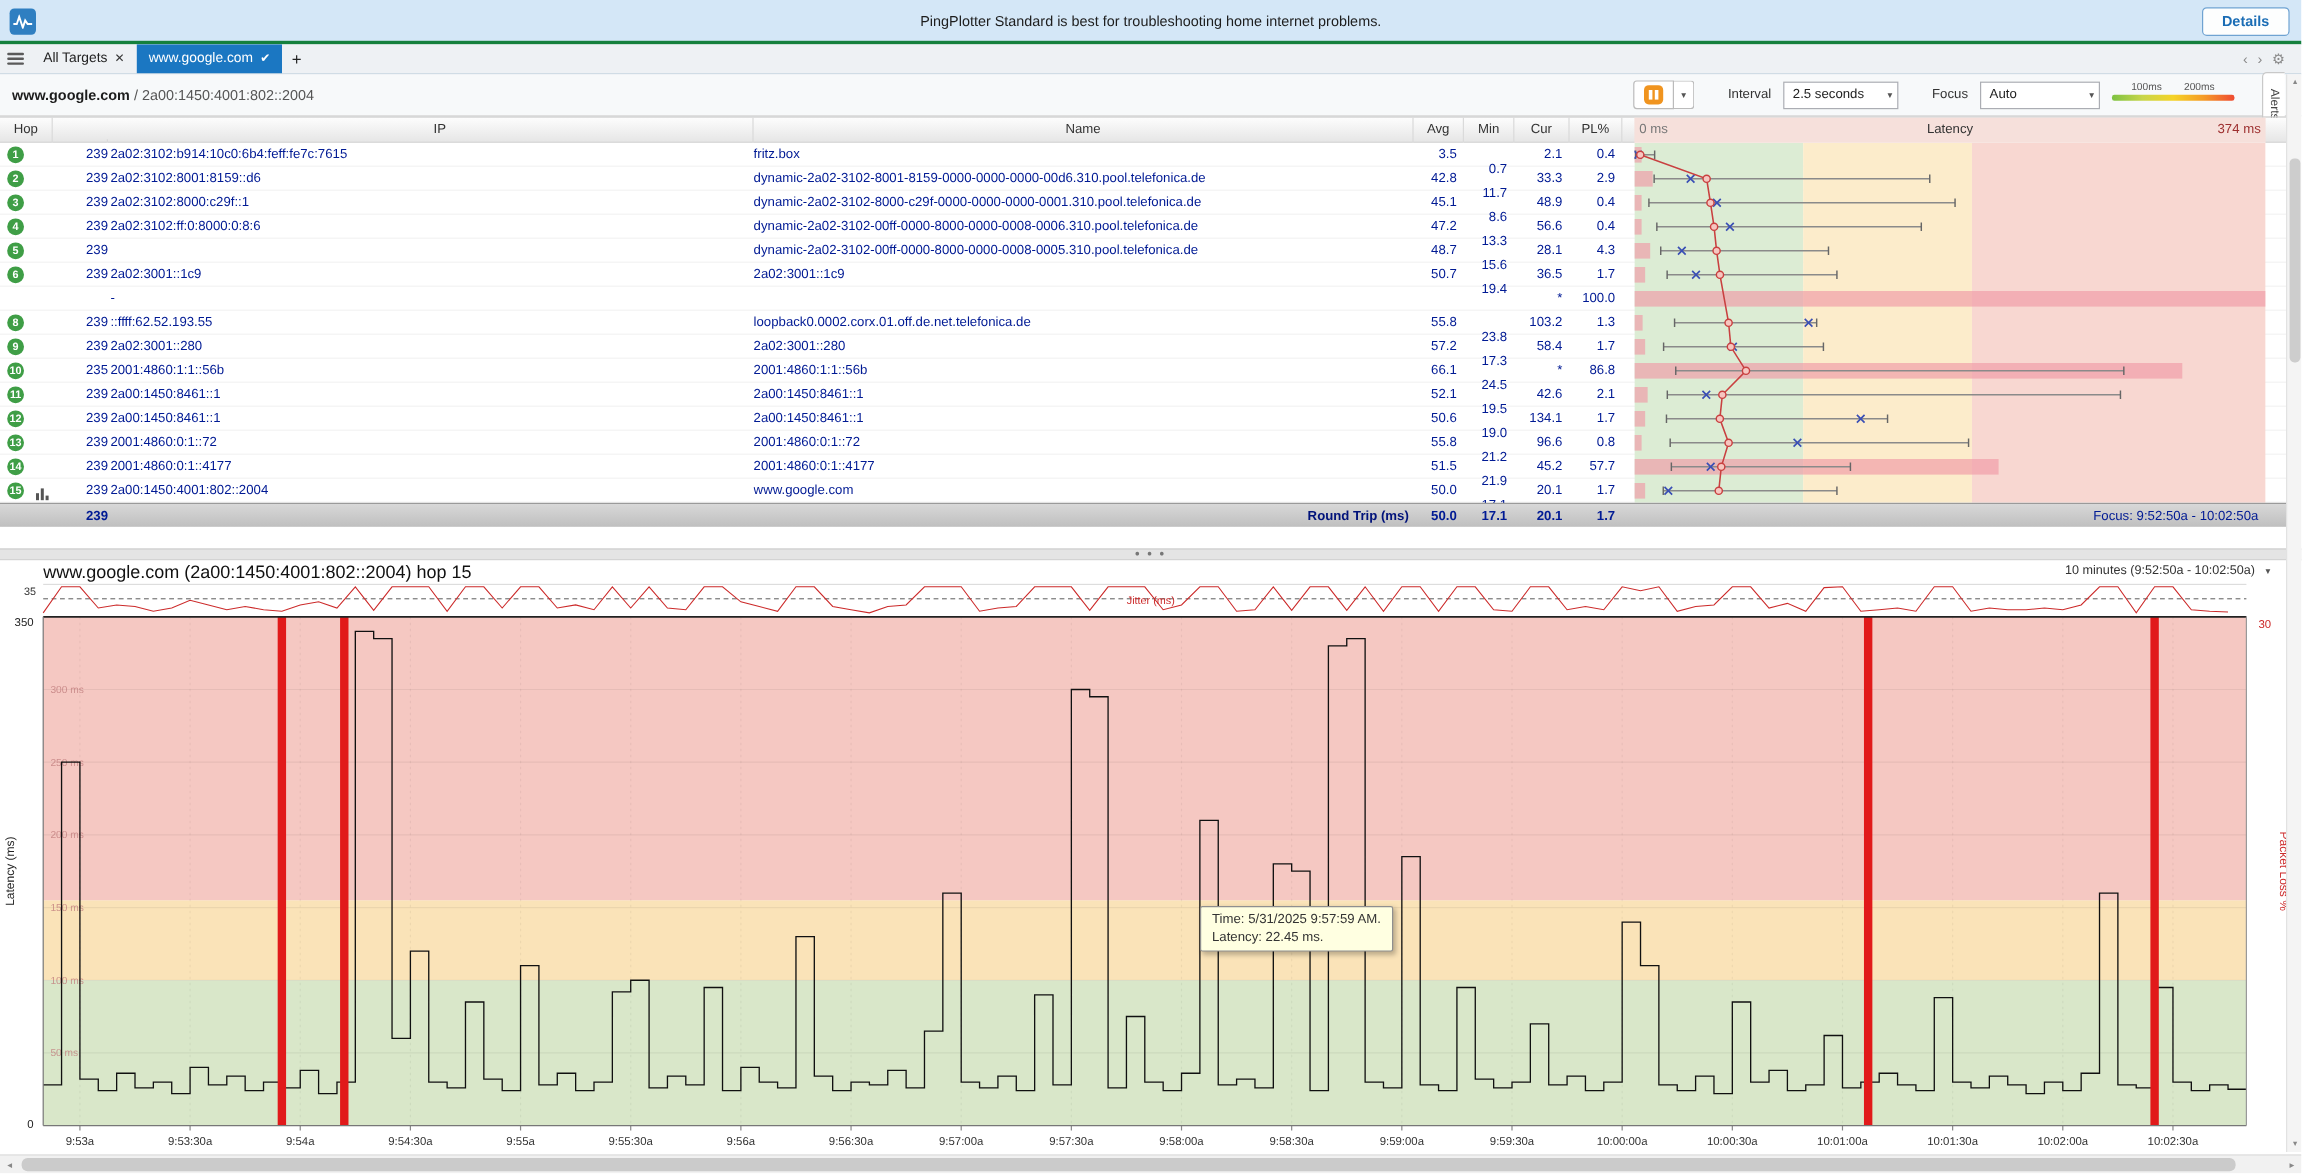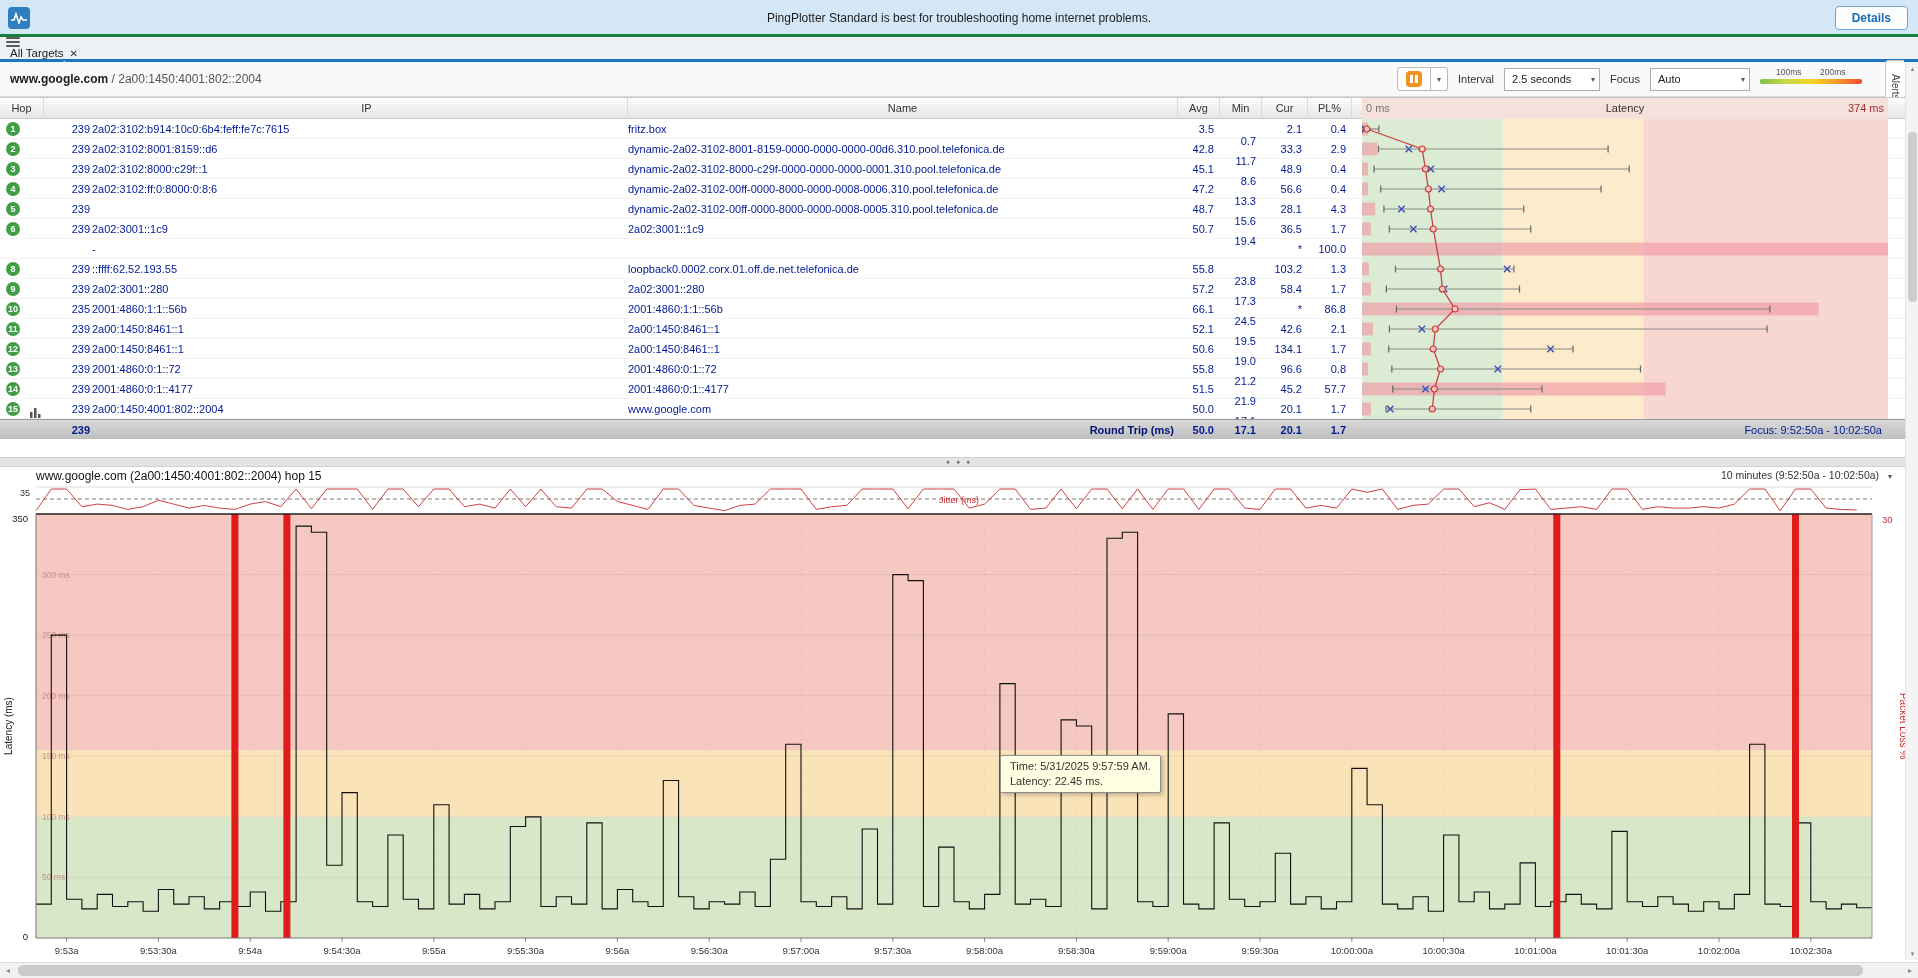--- a/index.html
+++ b/index.html
@@ -13,21 +13,21 @@
   .logo{position:absolute;left:8px;top:7px;width:22px;height:22px;border-radius:4px;
     background:#2f7fc1;display:flex;align-items:center;justify-content:center;}
   .banner{position:absolute;left:0;right:0;top:0;height:37px;line-height:37px;
     text-align:center;font-size:12px;color:#1d1d1d;}
   .details-btn{position:absolute;right:10px;top:6px;height:24px;padding:0 16px;
     background:#fdfefe;border:1px solid #6fa3d2;border-radius:4px;color:#1b6db5;
     font-size:12px;font-weight:bold;line-height:22px;cursor:pointer;}
 
   
   .tabbar{position:absolute;left:0;top:37px;width:1918px;height:25px;background:#eef1f4;
-    border-bottom:1px solid #c9d6e2;display:flex;align-items:stretch;flex-direction:column;}
+    border-bottom:1px solid #c9d6e2;display:flex;align-items:stretch;}
   .hamburger{width:26px;display:flex;flex-direction:column;justify-content:center;gap:2px;
     padding:0 6px;cursor:pointer;}
   .hamburger i{display:block;height:2px;background:#5a5a5a;border-radius:1px;}
   .tab{display:flex;align-items:center;gap:6px;padding:0 10px;font-size:11.5px;color:#222;
     cursor:pointer;}
   .tab .x{font-size:10px;color:#333;cursor:pointer;}
   .tab.active{background:#1b77c2;color:#fff;}
   .tab.active .chk{font-size:10px;color:#fff;}
   .newtab{width:24px;display:flex;align-items:center;justify-content:center;font-size:14px;
     color:#222;cursor:pointer;}
@@ -43,21 +43,21 @@
   .tool-right{margin-left:auto;display:flex;align-items:center;gap:10px;}
   .btn-group{display:flex;}
   .pause-btn{width:34px;height:24px;background:#fff;border:1px solid #bbb;border-radius:3px 0 0 3px;
     display:flex;align-items:center;justify-content:center;cursor:pointer;}
   .pause-ico{width:16px;height:16px;border-radius:4px;background:#f0941f;display:flex;
     align-items:center;justify-content:center;gap:2px;}
   .pause-ico i{display:block;width:3px;height:8px;background:#fff;}
   .pause-caret{width:17px;height:24px;background:#fff;border:1px solid #bbb;border-left:none;
     border-radius:0 3px 3px 0;display:flex;align-items:center;justify-content:center;
     font-size:8px;color:#555;cursor:pointer;}
-  .lbl{font-size:11px;color:#333;}
+  .lbl{font-size:11px;color:#333;margin-left:18px;}
   .sel{height:23px;background:#fff;border:1px solid #abadb3;display:flex;align-items:center;
     font-size:11px;color:#222;padding:0 4px 0 7px;cursor:pointer;}
   .sel .caret{margin-left:auto;font-size:8px;color:#555;padding-left:8px;}
   .sel.interval{width:96px;justify-content:flex-end;}
   .sel.focus{width:100px;}
   .legend{width:102px;position:relative;height:24px;}
   .legend .ms{position:absolute;top:0;font-size:8.5px;color:#555;}
   .legend .bar{position:absolute;left:0;right:0;top:12px;height:5px;border-radius:2px;
     background:linear-gradient(to right,#7dc242,#c8d64a,#f5d327,#f59b27,#ef4b32);}
 
@@ -125,21 +125,21 @@
   .f-pl{left:1308px;width:42px;text-align:right;padding-right:4px;}
   .f-focus{left:1362px;width:520px;text-align:right;font-weight:normal;}
 
   
   .splitter{position:absolute;left:0;top:457px;width:1918px;height:10px;background:#e4e4e4;
     border-top:1px solid #d0d0d0;border-bottom:1px solid #cfcfcf;text-align:center;
     font-size:7px;line-height:8px;color:#777;cursor:row-resize;letter-spacing:2px;}
 
   
   .tl-header{position:absolute;left:0;top:467px;width:1918px;height:19px;background:#fff;}
-  .tl-title{position:absolute;left:36px;top:2px;font-size:12px;color:#111;}
+  .tl-title{position:absolute;left:36px;top:2px;font-size:15px;color:#111;}
   .tl-range{position:absolute;right:26px;top:2px;font-size:10.5px;color:#333;cursor:pointer;}
   .tl-range .caret{font-size:8px;color:#555;margin-left:6px;}
   .tl-svg{position:absolute;left:0;top:486px;width:1918px;height:475px;}
   .tooltip{position:absolute;left:1000px;top:755px;background:#ffffe1;
     border:1px solid #8f8f8f;border-radius:2px;box-shadow:2px 2px 4px rgba(0,0,0,.25);
     padding:3px 9px;font-size:11px;color:#333;line-height:15px;white-space:nowrap;z-index:5;}
 </style>
 </head>
 <body>
 

